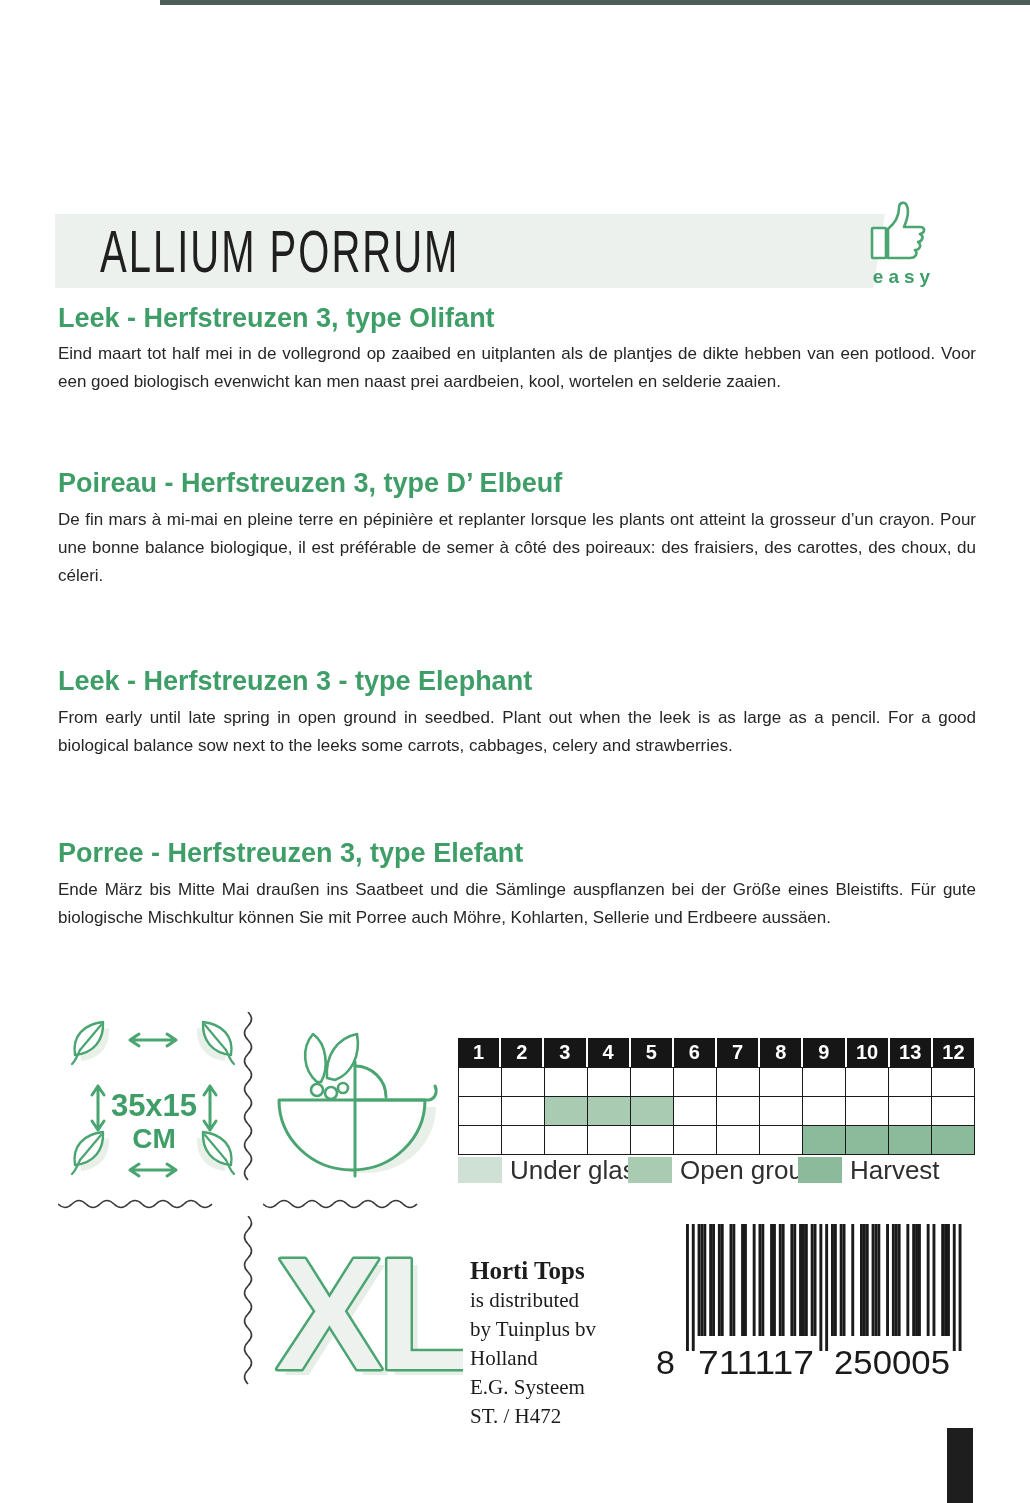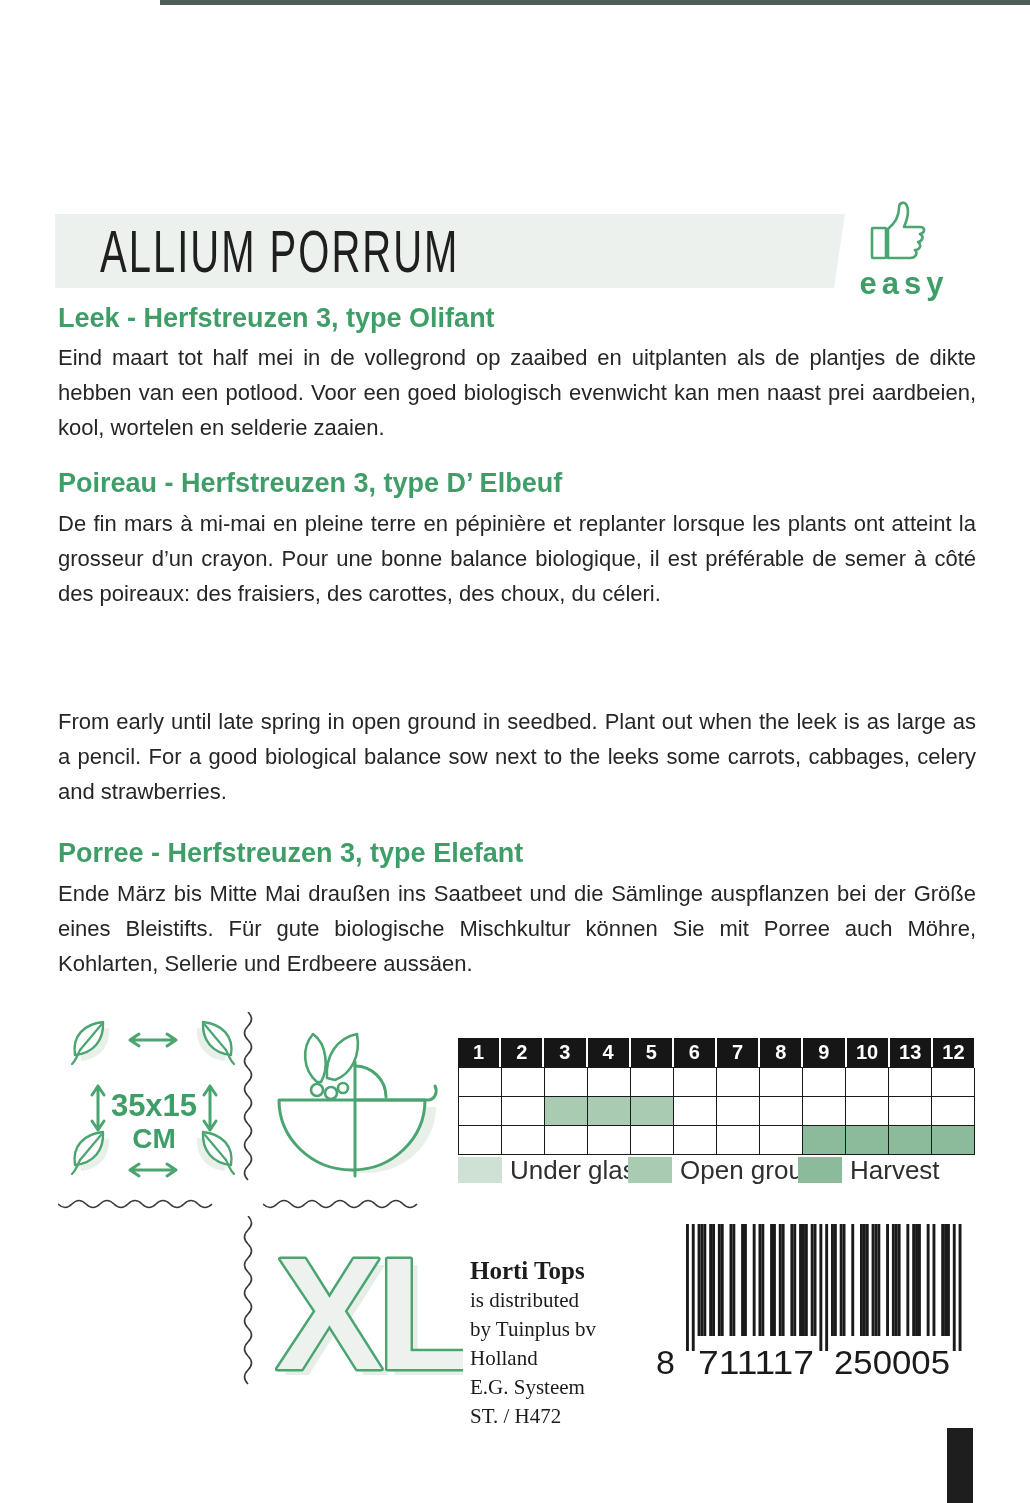--- a/index.html
+++ b/index.html
@@ -2,31 +2,31 @@
 <html><head>
 <meta charset="utf-8">
 <style>
   html,body{margin:0;padding:0;background:#fff;}
   .page{position:relative;width:1030px;height:1503px;background:#fff;overflow:hidden;
         font-family:"Liberation Sans",sans-serif;color:#262626;}
 
   .top-bar{position:absolute;left:160px;top:0;width:870px;height:5px;background:#4e5f59;}
 
   .banner{position:absolute;left:55px;top:214px;width:790px;height:74px;background:#edf1ee;
-          clip-path:polygon(0 0,100% 0,98.6% 100%,0 100%);}
+          clip-path:polygon(0 0,100% 0,98.6% 100%,0 100%);padding-left:40px;}
   .banner-title{position:absolute;left:45px;top:0;height:74px;line-height:74px;
           font-size:40px;letter-spacing:2px;color:#1f1f1f;white-space:nowrap;
           transform:scaleY(1.5);transform-origin:0 50%;}
 
   .easy-badge{position:absolute;left:856px;top:198px;width:96px;height:96px;text-align:center;}
-  .easy-label{display:block;margin-top:2px;font-size:31px;font-weight:bold;color:#3f9e68;letter-spacing:5px;}
+  .easy-label{display:block;margin-top:2px;font-size:19px;font-weight:bold;color:#3f9e68;letter-spacing:5px;}
 
   .section{position:absolute;left:58px;width:918px;}
   .sec-heading{font-size:27px;font-weight:bold;color:#3f9e68;margin:0;}
-  .sec-body{font-size:22px;line-height:35px;text-align:justify;margin:0;color:#262626;}
+  .sec-body{font-size:17px;line-height:28px;text-align:justify;margin:0;color:#262626;}
 
   .icon-box{position:absolute;}
   .wavy-svg{position:absolute;}
 
   .calendar{position:absolute;left:458px;top:1038px;width:516px;}
   .cal-header{display:grid;grid-template-columns:repeat(12,1fr);column-gap:2px;height:29px;}
   .cal-month{background:#161616;color:#fff;font-size:20px;font-weight:bold;
              display:flex;align-items:center;justify-content:center;}
   .cal-body{border-top:1px solid #1a1a1a;border-left:1px solid #1a1a1a;
             display:grid;grid-template-columns:repeat(12,43px);}
@@ -76,20 +76,23 @@
     <p class="sec-body">Eind maart tot half mei in de vollegrond op zaaibed en uitplanten als de plantjes de dikte hebben van een potlood. Voor een goed biologisch evenwicht kan men naast prei aardbeien, kool, wortelen en selderie zaaien.</p>
   </div>
 
   <div class="section" style="top:468px">
     <p class="sec-heading">Poireau - Herfstreuzen 3, type D’ Elbeuf</p>
   </div>
   <div class="section" style="top:506px">
     <p class="sec-body">De fin mars à mi-mai en pleine terre en pépinière et replanter lorsque les plants ont atteint la grosseur d’un crayon. Pour une bonne balance biologique, il est préférable de semer à côté des poireaux: des fraisiers, des carottes, des choux, du céleri.</p>
   </div>
 
+  <div class="section" style="top:666px">
+    <p class="sec-heading">Leek - Herfstreuzen 3 - type Elephant</p>
+  </div>
   <div class="section" style="top:704px">
     <p class="sec-body">From early until late spring in open ground in seedbed. Plant out when the leek is as large as a pencil. For a good biological balance sow next to the leeks some carrots, cabbages, celery and strawberries.</p>
   </div>
 
   <div class="section" style="top:838px">
     <p class="sec-heading">Porree - Herfstreuzen 3, type Elefant</p>
   </div>
   <div class="section" style="top:876px">
     <p class="sec-body">Ende März bis Mitte Mai draußen ins Saatbeet und die Sämlinge auspflanzen bei der Größe eines Bleistifts. Für gute biologische Mischkultur können Sie mit Porree auch Möhre, Kohlarten, Sellerie und Erdbeere aussäen.</p>
   </div>

